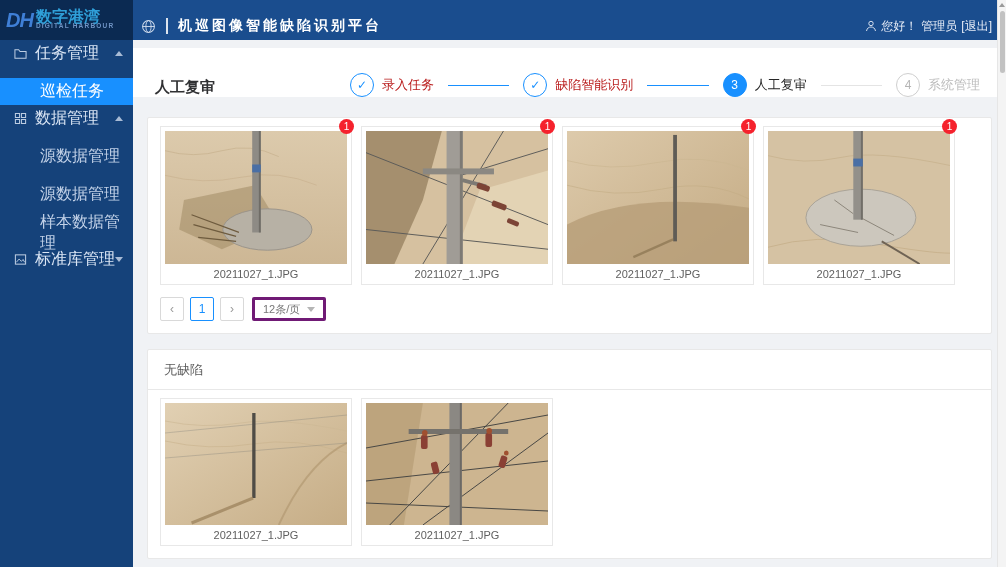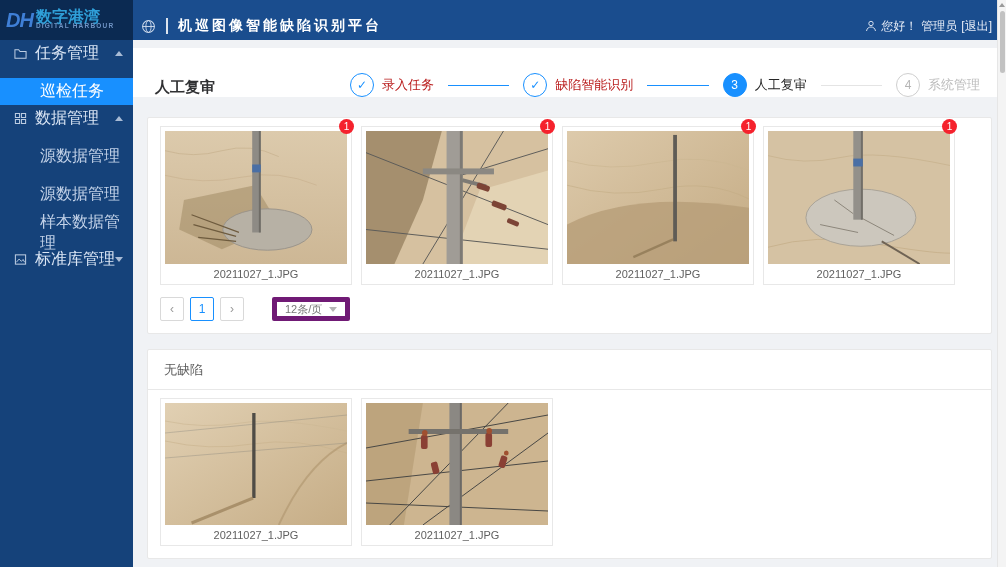--- a/index.html
+++ b/index.html
@@ -61,21 +61,21 @@
   .panel-body{padding:8px 12px 12px 12px;}
   .cards{display:flex;gap:9px;}
   .thumb-card{width:192px;border:1px solid var(--border);background:#fff;padding:4px 4px 0 4px;position:relative;cursor:pointer;}
   .thumb-img{width:182px;height:133px;display:block;}
   .thumb-img.short{height:122px;}
   .thumb-name{height:20px;line-height:20px;text-align:center;font-size:11px;color:#5f5f5f;}
   .badge{position:absolute;top:-8px;right:-3px;min-width:15px;height:15px;border-radius:8px;background:var(--badge);color:#fff;font-size:10px;display:flex;align-items:center;justify-content:center;padding:0 3px;}
   .pager{display:flex;align-items:center;margin-top:12px;gap:6px;}
   .pg-btn{width:24px;height:24px;border:1px solid #d9d9d9;border-radius:2px;background:#fff;color:#999;font-size:12px;display:flex;align-items:center;justify-content:center;cursor:pointer;}
   .pg-btn.cur{border-color:var(--accent);color:var(--accent);}
-  .pg-size{margin-left:22px;height:24px;border:5px solid #701a75;border-radius:2px;background:#fff;color:#777;font-size:11px;display:flex;align-items:center;padding:0 8px;gap:7px;cursor:pointer;}
+  .pg-size{margin-left:2px;height:24px;border:3px solid #701a75;border-radius:2px;background:#fff;color:#777;font-size:11px;display:flex;align-items:center;padding:0 8px;gap:7px;cursor:pointer;}
   .pg-caret{width:0;height:0;border-left:4px solid transparent;border-right:4px solid transparent;border-top:5px solid #b5b5b5;}
 
   
   .scrollbar{position:absolute;right:0;top:0;width:9px;height:567px;background:#f4f4f4;border-left:1px solid #e6e6e6;}
   .sb-arrow{width:0;height:0;border-left:3px solid transparent;border-right:3px solid transparent;border-bottom:4px solid #9a9a9a;margin:3px auto 0 auto;}
   .sb-thumb{width:5px;background:#c2c2c2;border-radius:3px;height:62px;margin:4px auto 0 auto;cursor:pointer;}
 </style>
 </head>
 <body>
 

